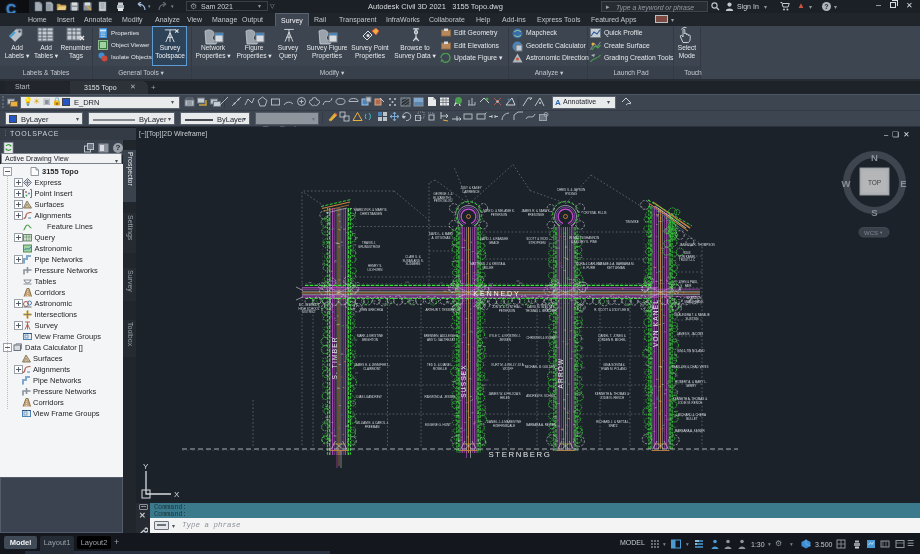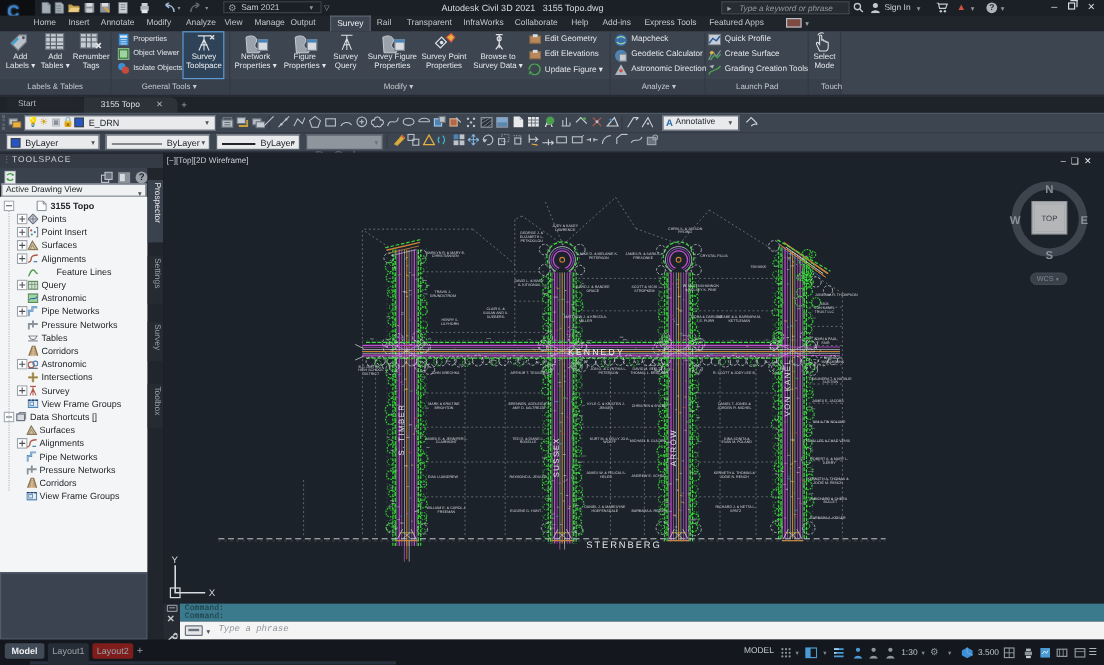--- a/index.html
+++ b/index.html
@@ -515,21 +515,21 @@
     </svg>
 <div class="abs" style="left:42.0px;top:166.5px;font-size:7.5px;color:#23262a;font-weight:bold; white-space:nowrap;">3155 Topo</div>
 <svg class="abs" style="left:14.0px;top:178.0px;" width="9" height="9" viewBox="0 0 9 9">
       <rect x="0.5" y="0.5" width="8" height="8" fill="#fdfdfd" stroke="#9aa1a8"></rect>
       <path d="M2 4.5 H7 M4.5 2 V7" stroke="#4a505a" stroke-width="0.9"></path>
     </svg>
 <svg class="abs" style="left:23.0px;top:178.0px;" width="9" height="9" viewBox="0 0 9 9">
       <path d="M4.5 0.5 L8.5 4.5 L4.5 8.5 L0.5 4.5 Z" fill="#d8dce0" stroke="#6a7280"></path>
       <path d="M4.5 2 V7 M2 4.5 H7" stroke="#6a7280" stroke-width="0.8"></path>
     </svg>
-<div class="abs" style="left:34.5px;top:177.5px;font-size:7.5px;color:#23262a; white-space:nowrap;">Points</div>
+<div class="abs" style="left:34.5px;top:177.5px;font-size:7.5px;color:#23262a; white-space:nowrap;">Express</div>
 <svg class="abs" style="left:14.0px;top:189.0px;" width="9" height="9" viewBox="0 0 9 9">
       <rect x="0.5" y="0.5" width="8" height="8" fill="#fdfdfd" stroke="#9aa1a8"></rect>
       <path d="M2 4.5 H7 M4.5 2 V7" stroke="#4a505a" stroke-width="0.9"></path>
     </svg>
 <svg class="abs" style="left:23.0px;top:189.0px;" width="9" height="9" viewBox="0 0 9 9">
       <path d="M2 0.5 H0.5 V8.5 H2 M7 0.5 H8.5 V8.5 H7" fill="none" stroke="#6a7280"></path>
       <circle cx="3" cy="3" r="0.9" fill="#b05a4a"></circle>
       <circle cx="6" cy="4.5" r="0.9" fill="#4a84b8"></circle>
       <circle cx="3.5" cy="6.5" r="0.9" fill="#4a9e4d"></circle>
     </svg>
@@ -623,21 +623,21 @@
     </svg>
 <div class="abs" style="left:34.5px;top:331.5px;font-size:7.5px;color:#23262a; white-space:nowrap;">View Frame Groups</div>
 <svg class="abs" style="left:3.0px;top:343.0px;" width="9" height="9" viewBox="0 0 9 9">
       <rect x="0.5" y="0.5" width="8" height="8" fill="#fdfdfd" stroke="#9aa1a8"></rect>
       <path d="M2 4.5 H7" stroke="#4a505a" stroke-width="0.9"></path>
     </svg>
 <svg class="abs" style="left:13.0px;top:343.0px;" width="9" height="9" viewBox="0 0 9 9">
       <rect x="1" y="2" width="6.5" height="5.5" fill="#d8dce0" stroke="#6a7280"></rect>
       <path d="M3 2 V0.8 H8.5 V6 H7.5" fill="none" stroke="#6a7280" stroke-width="0.8"></path>
     </svg>
-<div class="abs" style="left:25.0px;top:342.5px;font-size:7.5px;color:#23262a; white-space:nowrap;">Data Shortcuts []</div>
+<div class="abs" style="left:25.0px;top:342.5px;font-size:7.5px;color:#23262a; white-space:nowrap;">Data Calculator []</div>
 <svg class="abs" style="left:22.0px;top:354.0px;" width="9" height="9" viewBox="0 0 9 9">
       <path d="M0.5 8 L4 1 L8.5 8 Z" fill="#d4c4a8" stroke="#8a7a5a"></path>
       <path d="M2 8 L4 4 L6.5 8" fill="none" stroke="#8a7a5a" stroke-width="0.6"></path>
     </svg>
 <div class="abs" style="left:33.0px;top:353.5px;font-size:7.5px;color:#23262a; white-space:nowrap;">Surfaces</div>
 <svg class="abs" style="left:14.0px;top:365.0px;" width="9" height="9" viewBox="0 0 9 9">
       <rect x="0.5" y="0.5" width="8" height="8" fill="#fdfdfd" stroke="#9aa1a8"></rect>
       <path d="M2 4.5 H7 M4.5 2 V7" stroke="#4a505a" stroke-width="0.9"></path>
     </svg>
 <svg class="abs" style="left:22.0px;top:365.0px;" width="9" height="9" viewBox="0 0 9 9">
@@ -1862,21 +1862,21 @@
 <div class="abs" style="left:150px;top:518px;width:770px;height:15px;background:#f4f4f4;"></div>
 <div class="abs" style="left:154px;top:521px;width:15px;height:9px;border:1px solid #6a7280;border-radius:1px;background:#e4e6e8;">
       <div style="margin:1.5px 2px;height:2px;background:#6a7280;"></div>
     </div>
 <div class="abs" style="left:172px;top:522px;font-size:6px;color:#4a505a;">▾</div>
 <div class="abs" style="left:182px;top:521px;font-size:7.5px;font-style:italic;color:#8f959b;font-family:'Liberation Mono',monospace;">Type a phrase</div>
 <div class="abs" style="left:0;top:533px;width:920px;height:21px;background:#14181e;"></div>
 <div class="abs" style="left:25px;top:551px;width:305px;height:3px;background:#27303e;"></div>
 <div class="abs" style="left:4px;top:536px;width:33px;height:13px;background:#404956;border-radius:2px;text-align:center;font-size:7.5px;font-weight:bold;color:#eef1f3;line-height:13px;">Model</div>
 <div class="abs" style="left:40px;top:536px;width:34px;height:28px;background:#262c35;border-radius:2px;text-align:center;font-size:7.5px;color:#9aa1a8;line-height:13px;">Layout1</div>
-<div class="abs" style="left:77px;top:536px;width:34px;height:13px;background:#7f1d1d;border-radius:2px;text-align:center;font-size:7.5px;color:#9aa1a8;line-height:13px;">Layout2</div>
+<div class="abs" style="left:77px;top:536px;width:34px;height:13px;background:#000000;border-radius:2px;text-align:center;font-size:7.5px;color:#9aa1a8;line-height:13px;">Layout2</div>
 <div class="abs" style="left:114px;top:536px;font-size:9px;color:#9aa1a8;line-height:13px;">+</div>
 <div class="abs" style="left:620px;top:538px;font-size:7px;color:#c3c9cf;line-height:10px;">MODEL</div>
 <svg class="abs" style="left:650px;top:539px;" width="10" height="10" viewBox="0 0 10 10">
       <g fill="#8e959c">
         <circle cx="2" cy="2" r="0.9"></circle>
         <circle cx="5" cy="2" r="0.9"></circle>
         <circle cx="8" cy="2" r="0.9"></circle>
         <circle cx="2" cy="5" r="0.9"></circle>
         <circle cx="5" cy="5" r="0.9"></circle>
         <circle cx="8" cy="5" r="0.9"></circle>

